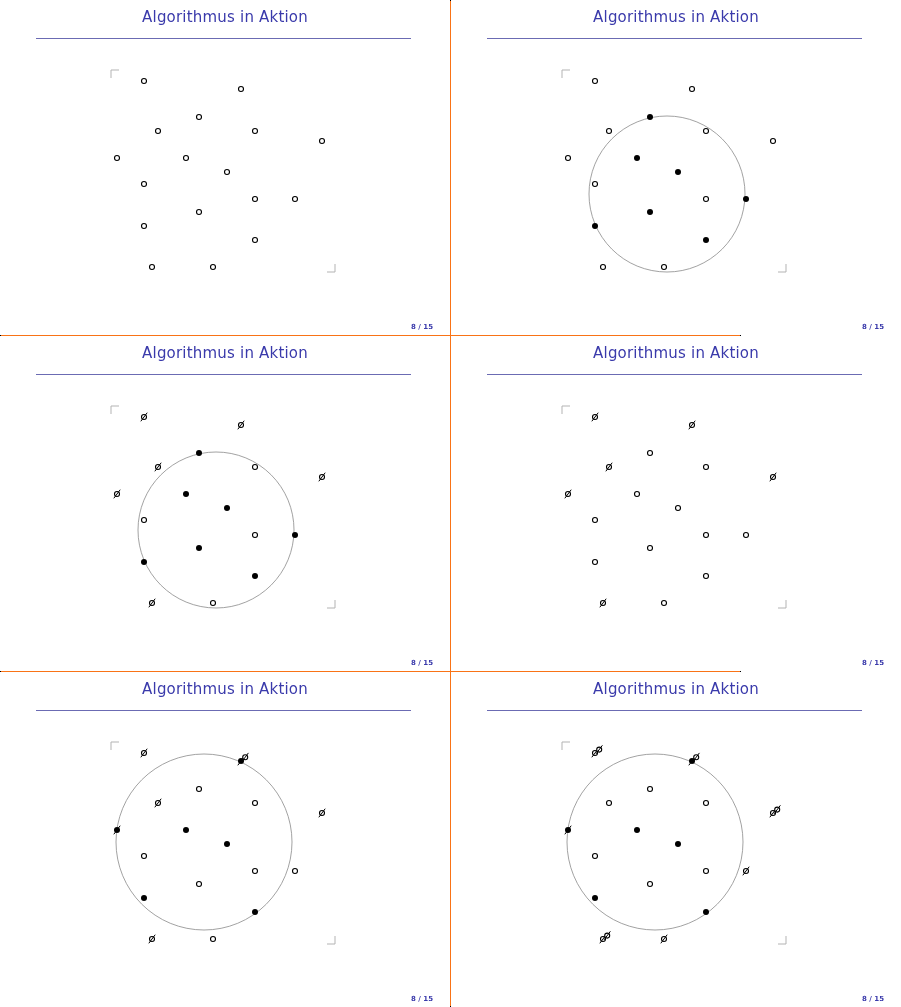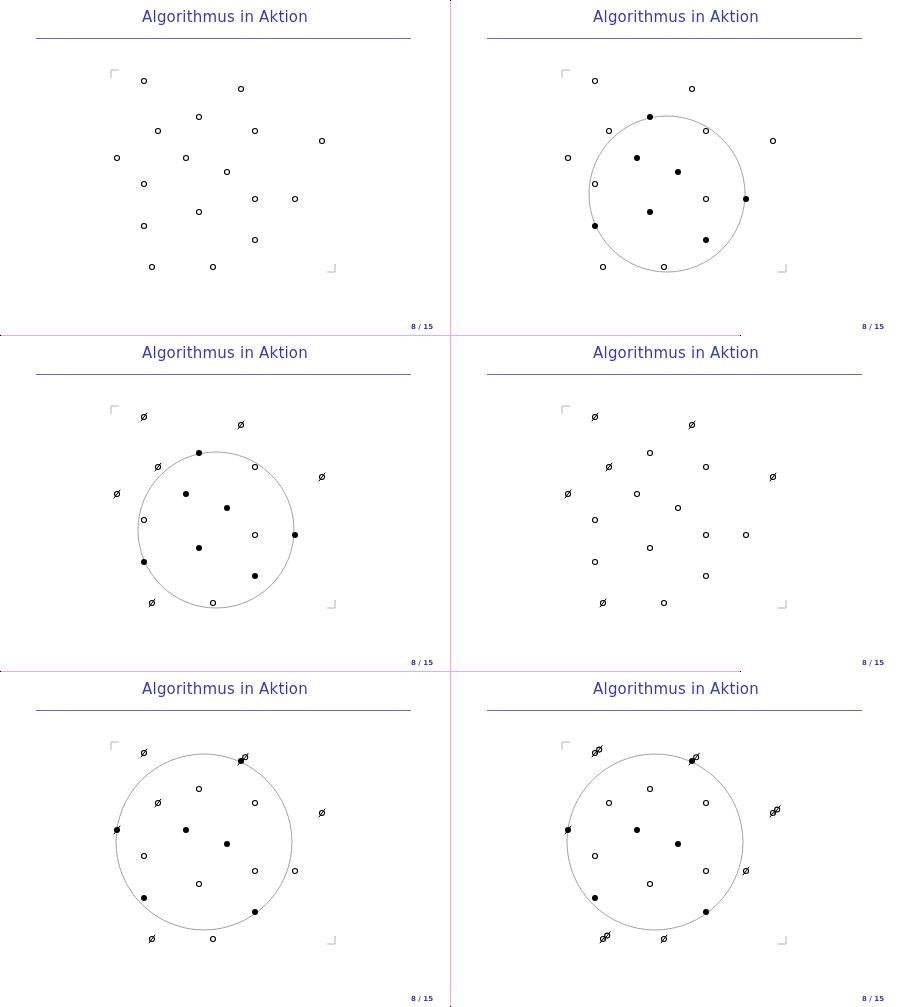--- a/index.html
+++ b/index.html
@@ -5,21 +5,21 @@
   * { margin: 0; padding: 0; box-sizing: border-box; }
   html, body { background: #ffffff; }
   body { font-family: "DejaVu Sans", sans-serif; }
   #grid {
     width: 741px;
     height: 1007px;
     display: grid;
     grid-template-columns: 450px 450px;
     grid-template-rows: 335px 335px 335px;
     gap: 1px;
-    background: #f9a8d4;
+    background: #f97316;
     outline: 1px solid #000000;
     outline-offset: -1px;
     position: relative;
   }
   .panel {
     position: relative;
     background: #ffffff;
     overflow: hidden;
   }
   .slide-title {

